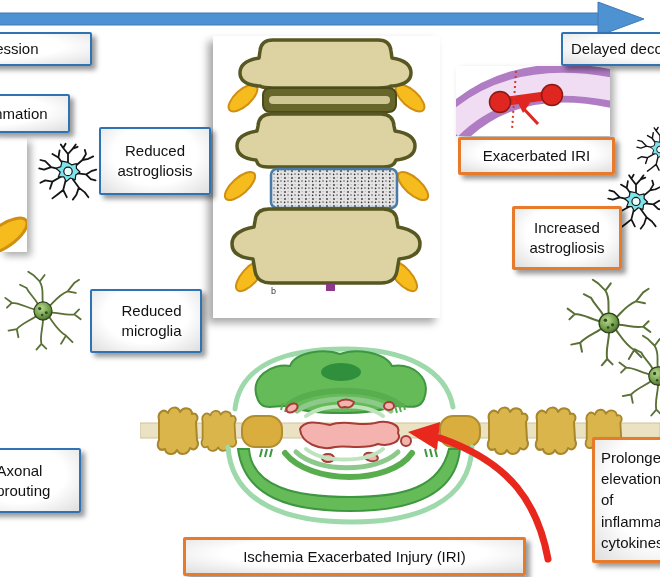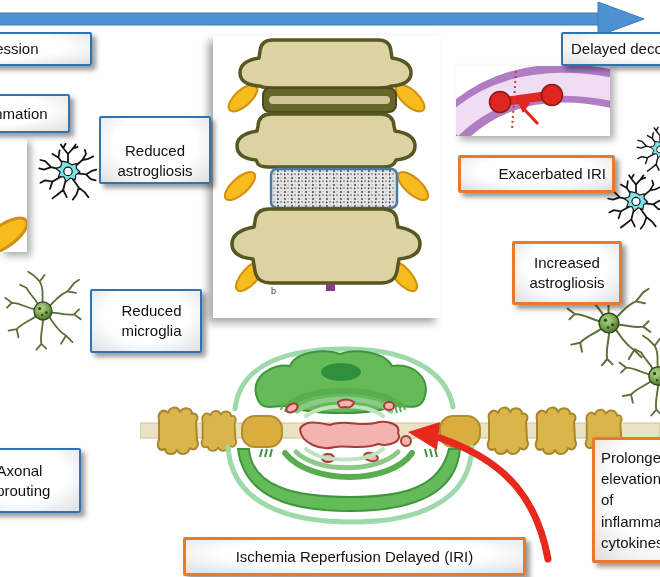--- a/index.html
+++ b/index.html
@@ -203,44 +203,44 @@
   <svg class="cell" style="left:614px;top:334px" width="88" height="84" viewBox="0 0 100 100">
       <use href="#microg"></use>
     </svg>
 
   <div class="lbox blue" style="left:-155px;top:32px;width:243px;height:30px;">
     <span class="txt">Early decompression</span>
   </div>
   <div class="lbox blue" style="left:-124px;top:94px;width:190px;height:35px;">
     <span class="txt">Reduced inflammation</span>
   </div>
-  <div class="lbox blue" style="left:99px;top:116px;width:108px;height:64px;justify-content:flex-end;">
+  <div class="lbox blue" style="left:99px;top:127px;width:108px;height:64px;">
     <span class="txt">Reduced astrogliosis</span>
   </div>
   <div class="lbox blue" style="left:90px;top:289px;width:97px;height:60px;padding-left:11px;">
     <span class="txt">Reduced microglia</span>
   </div>
   <div class="lbox blue" style="left:-42px;top:448px;width:119px;height:61px;">
     <span class="txt">Axonal sprouting</span>
   </div>
 
   <div class="lbox blue left-align" style="left:561px;top:32px;width:240px;height:30px;">
     <span class="txt" style="padding-left:8px">Delayed decompression</span>
   </div>
-  <div class="lbox orange" style="left:458px;top:155px;width:151px;height:32px;align-items:flex-end;">
+  <div class="lbox orange" style="left:458px;top:137px;width:151px;height:32px;">
     <span class="txt">Exacerbated IRI</span>
   </div>
-  <div class="lbox orange" style="left:512px;top:206px;width:104px;height:58px;margin-top:35px;">
+  <div class="lbox orange" style="left:512px;top:206px;width:104px;height:58px;">
     <span class="txt" style="padding:1px 4px">Increased astrogliosis</span>
   </div>
   <div class="lbox orange left-align" style="left:592px;top:437px;width:130px;height:120px;">
     <span class="txt prelines">Prolonged
 elevation
 of
 inflammatory
 cytokines</span>
   </div>
 
   <div class="lbox orange" style="left:183px;top:537px;width:337px;height:33px;z-index:7;">
-    <span class="txt">Ischemia Reperfusion Delayed (IRI)</span>
+    <span class="txt">Ischemia Exacerbated Injury (IRI)</span>
   </div>
 
 </div>
 
 </body></html>

